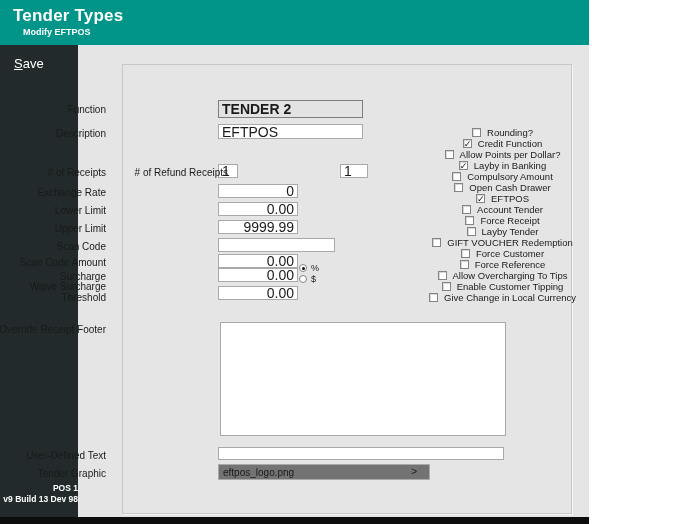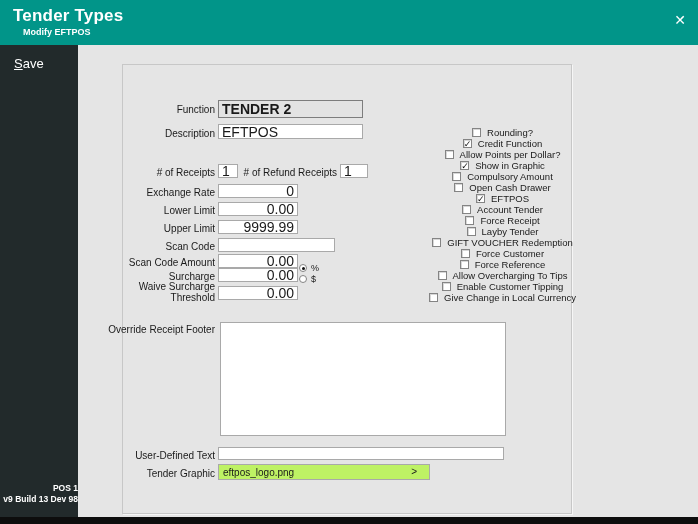--- a/index.html
+++ b/index.html
@@ -5,21 +5,21 @@
   :root{
     --accent:#019589;
     --sidebar:#222a2b;
     --bg:#e5e5e5;
     --input-border:#a9a9a9;
     --ink:#1a1a1a;
   }
   *{box-sizing:border-box;margin:0;padding:0;}
   html,body{background:#fff;}
   body{font-family:"Liberation Sans",sans-serif;color:var(--ink);}
-  .screen{position:relative;width:698px;height:524px;background:var(--bg);overflow:hidden;}
+  .screen{position:relative;width:589px;height:524px;background:var(--bg);overflow:hidden;}
 
   
   .header{position:absolute;left:0;top:0;width:698px;height:45px;background:var(--accent);}
   .hdr-title{position:absolute;left:13px;top:6px;font-size:17px;font-weight:600;color:#fff;letter-spacing:.2px;}
   .hdr-sub{position:absolute;left:23px;top:27px;font-size:9px;font-weight:700;color:#fff;}
   .hdr-close{position:absolute;right:12px;top:13px;font-size:14px;color:#fff;cursor:pointer;line-height:1;font-weight:400;}
 
   
   .sidebar{position:absolute;left:0;top:45px;width:78px;height:472px;background:var(--sidebar);}
   .save-item{position:absolute;left:14px;top:11px;cursor:pointer;}
@@ -35,21 +35,21 @@
 
   
   .fl{position:absolute;right:483px;text-align:right;font-size:10px;white-space:nowrap;line-height:11px;}
   .fl.wrap{white-space:normal;width:82px;}
   .fi{position:absolute;border:1px solid var(--input-border);background:#fff;font-family:"Liberation Sans",sans-serif;font-size:14px;color:var(--ink);padding:0 3px;}
   .fi.num{text-align:right;}
   .fi.fn{background:#e3e3e3;border:1px solid #7d7d7d;font-weight:700;}
   textarea.fi{resize:none;}
 
   
-  .tg-field{position:absolute;left:218px;top:464px;width:212px;height:16px;border:1px solid var(--input-border);background:#bef264;font-size:10px;display:flex;align-items:center;padding:0 4px;cursor:text;}
+  .tg-field{position:absolute;left:218px;top:464px;width:212px;height:16px;border:1px solid var(--input-border);background:#737373;font-size:10px;display:flex;align-items:center;padding:0 4px;cursor:text;}
   .tg-value{flex:1;}
   .tg-browse{position:absolute;right:12px;top:1px;font-size:10px;cursor:pointer;}
 
   
   .cb-list{position:absolute;left:429px;top:127px;display:flex;flex-direction:column;}
   .cb-row{display:flex;align-items:center;height:11px;cursor:pointer;justify-content:center;}
   .cb-box{width:9px;height:9px;background:#fff;border:1px solid #848484;box-shadow:inset 1px 1px 0 #d7d7d7;font-size:9px;line-height:8px;text-align:center;color:#111;flex:0 0 auto;}
   .cb-label{margin-left:6px;font-size:9.5px;line-height:11px;white-space:nowrap;}
 
   
@@ -146,21 +146,21 @@
       <div class="cb-row">
         <span class="cb-box">✓</span>
         <span class="cb-label">Credit Function</span>
       </div>
       <div class="cb-row">
         <span class="cb-box"></span>
         <span class="cb-label">Allow Points per Dollar?</span>
       </div>
       <div class="cb-row">
         <span class="cb-box">✓</span>
-        <span class="cb-label">Show in Graphic</span>
+        <span class="cb-label">Layby in Banking</span>
       </div>
       <div class="cb-row">
         <span class="cb-box"></span>
         <span class="cb-label">Compulsory Amount</span>
       </div>
       <div class="cb-row">
         <span class="cb-box"></span>
         <span class="cb-label">Open Cash Drawer</span>
       </div>
       <div class="cb-row">

